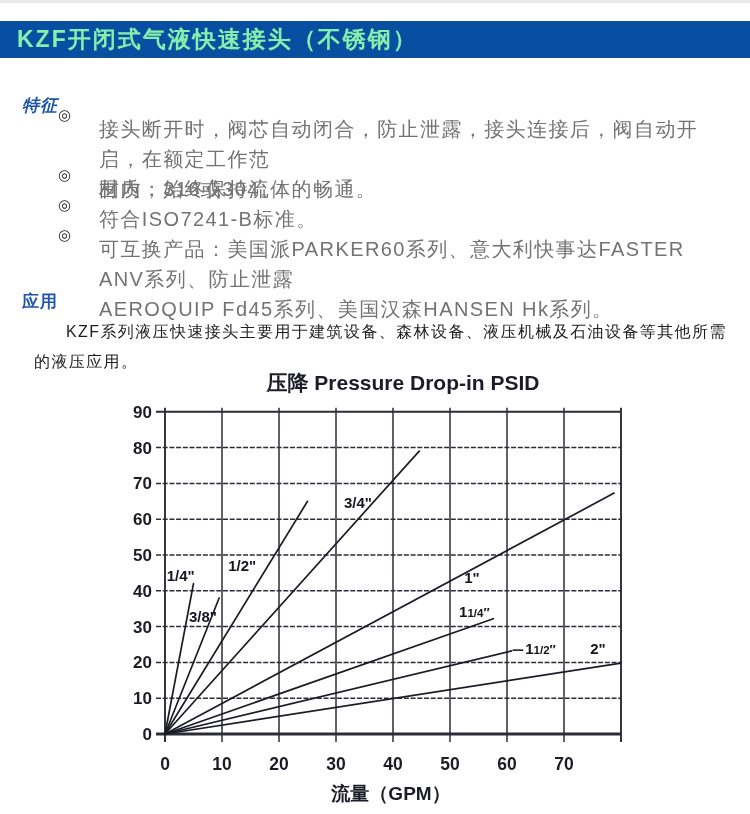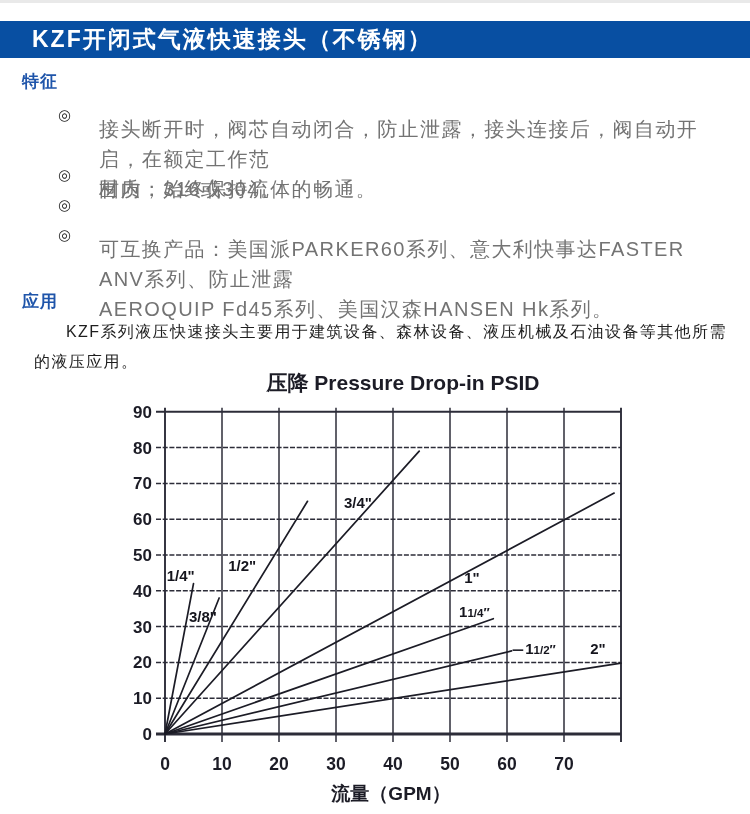--- a/index.html
+++ b/index.html
@@ -4,28 +4,28 @@
 <style>
   html,body{margin:0;padding:0;}
   body{
     width:750px;height:814px;position:relative;overflow:hidden;
     background:#ffffff;color:#1e1e1e;
     font-family:"Liberation Sans","DejaVu Sans",sans-serif;
   }
   .top-divider{position:absolute;top:0;left:0;width:750px;height:3px;background:#e9e9e9;}
   .banner{position:absolute;top:21px;left:0;width:750px;height:37px;background:#084fa2;}
   .banner h1{
-    margin:0;padding:0 0 0 32px;font-size:23px;line-height:37px;
-    font-weight:bold;color:#ffffff;letter-spacing:2px;white-space:nowrap;
+    margin:0;padding:0 0 0 17px;font-size:23px;line-height:37px;
+    font-weight:bold;color:#86efac;letter-spacing:2px;white-space:nowrap;
   }
   .sec-heading{
     position:absolute;left:22px;margin:0;font-size:17px;font-weight:bold;
     color:#1f55aa;letter-spacing:1px;
   }
-  #features-heading{top:70px;}
+  #features-heading{top:94px;font-style:italic;}
   #application-heading{top:290px;}
   .bullet{position:absolute;left:58px;right:8px;display:flex;align-items:flex-start;}
   .bullet .mark{flex:0 0 27px;font-size:15px;line-height:30px;color:#222;}
   .bullet .txt{
     margin:14px;font-size:20px;line-height:30px;letter-spacing:1.4px;
     white-space:pre-line;color:#737373;
   }
   #feature-item-1{top:100px;}
   #feature-item-2{top:160px;}
   #feature-item-3{top:190px;}
@@ -55,20 +55,21 @@
     <span class="mark">◎</span>
     <p class="txt">接头断开时，阀芯自动闭合，防止泄露，接头连接后，阀自动开启，在额定工作范
 围内，始终保持流体的畅通。</p>
   </div>
   <div class="bullet" id="feature-item-2">
     <span class="mark">◎</span>
     <p class="txt">材质：316或304。</p>
   </div>
   <div class="bullet" id="feature-item-3">
     <span class="mark">◎</span>
+    <p class="txt">符合ISO7241-B标准。</p>
   </div>
   <div class="bullet" id="feature-item-4">
     <span class="mark">◎</span>
     <p class="txt">可互换产品：美国派PARKER60系列、意大利快事达FASTER ANV系列、防止泄露
 AEROQUIP Fd45系列、美国汉森HANSEN Hk系列。</p>
   </div>
 </section>
 
 <section>
   <h2 class="sec-heading" id="application-heading">应用</h2>

